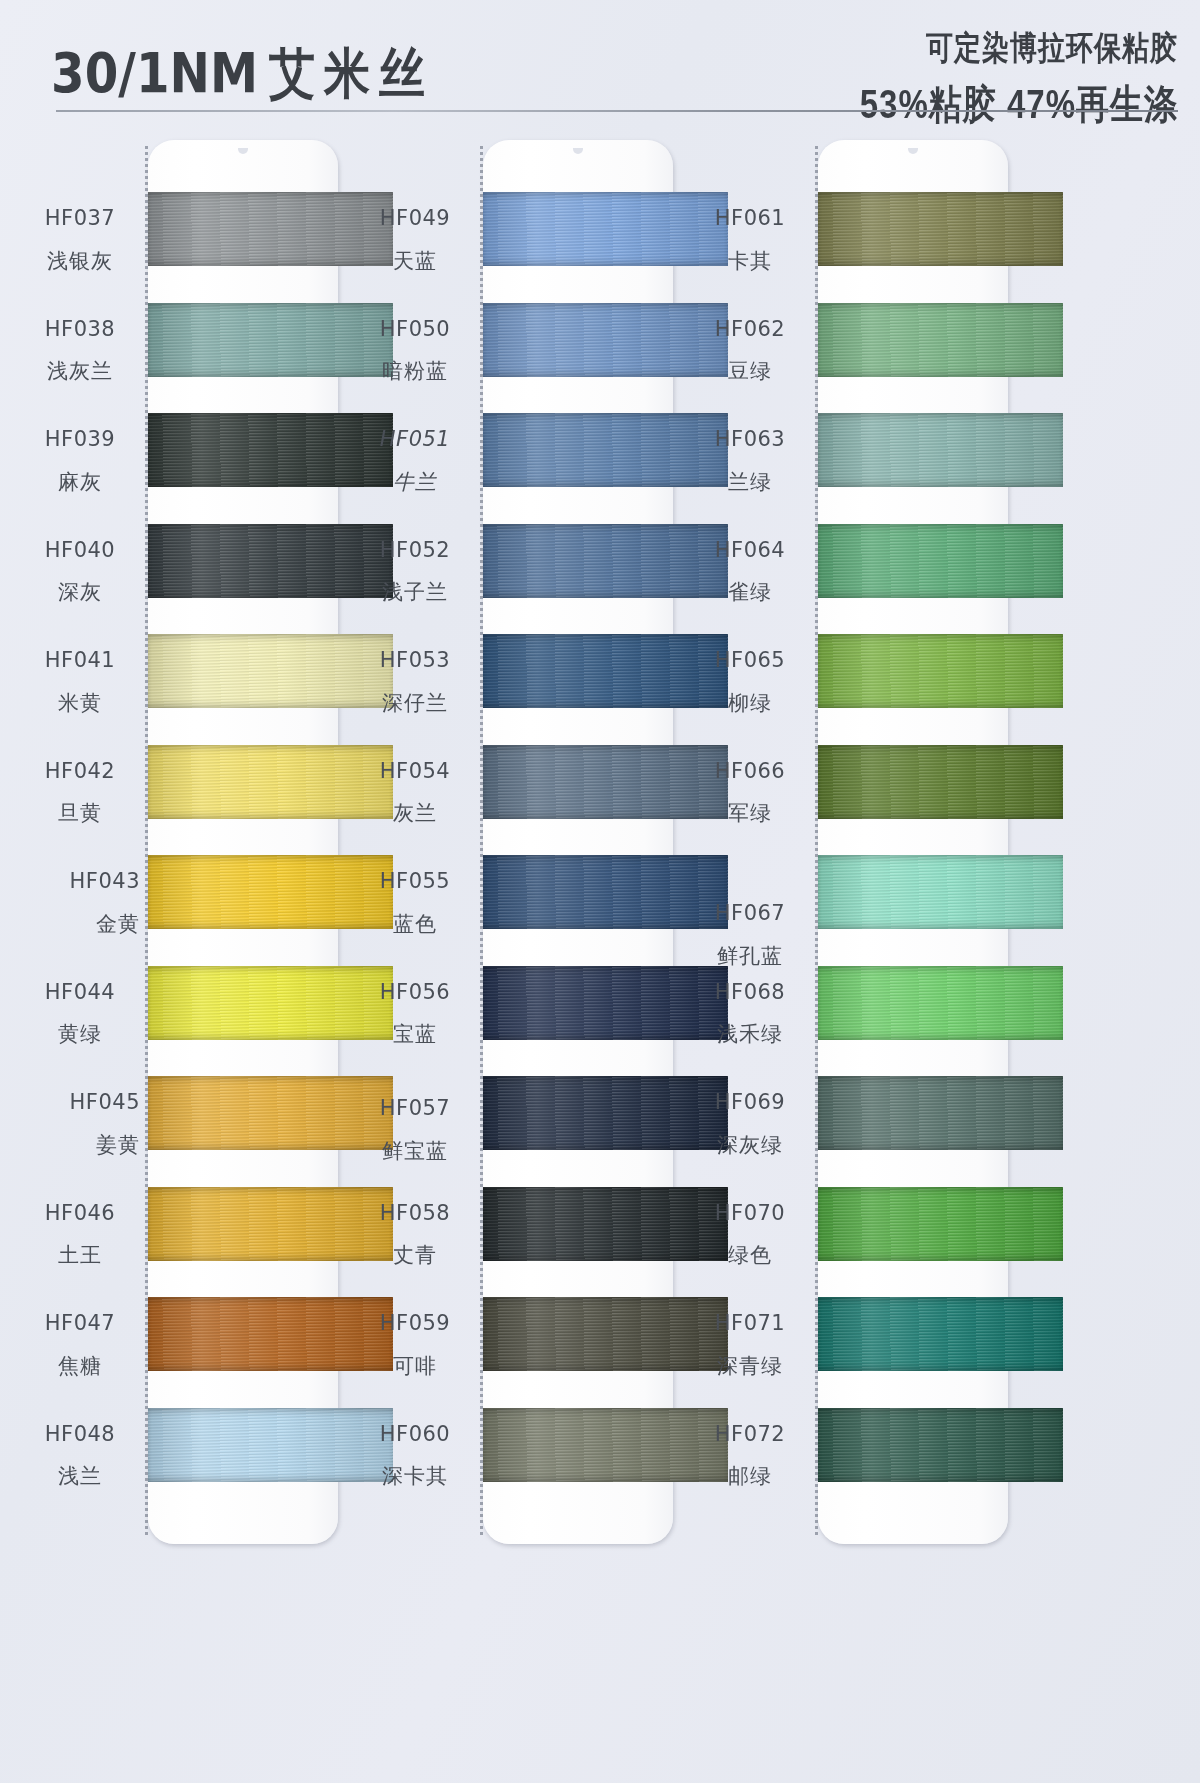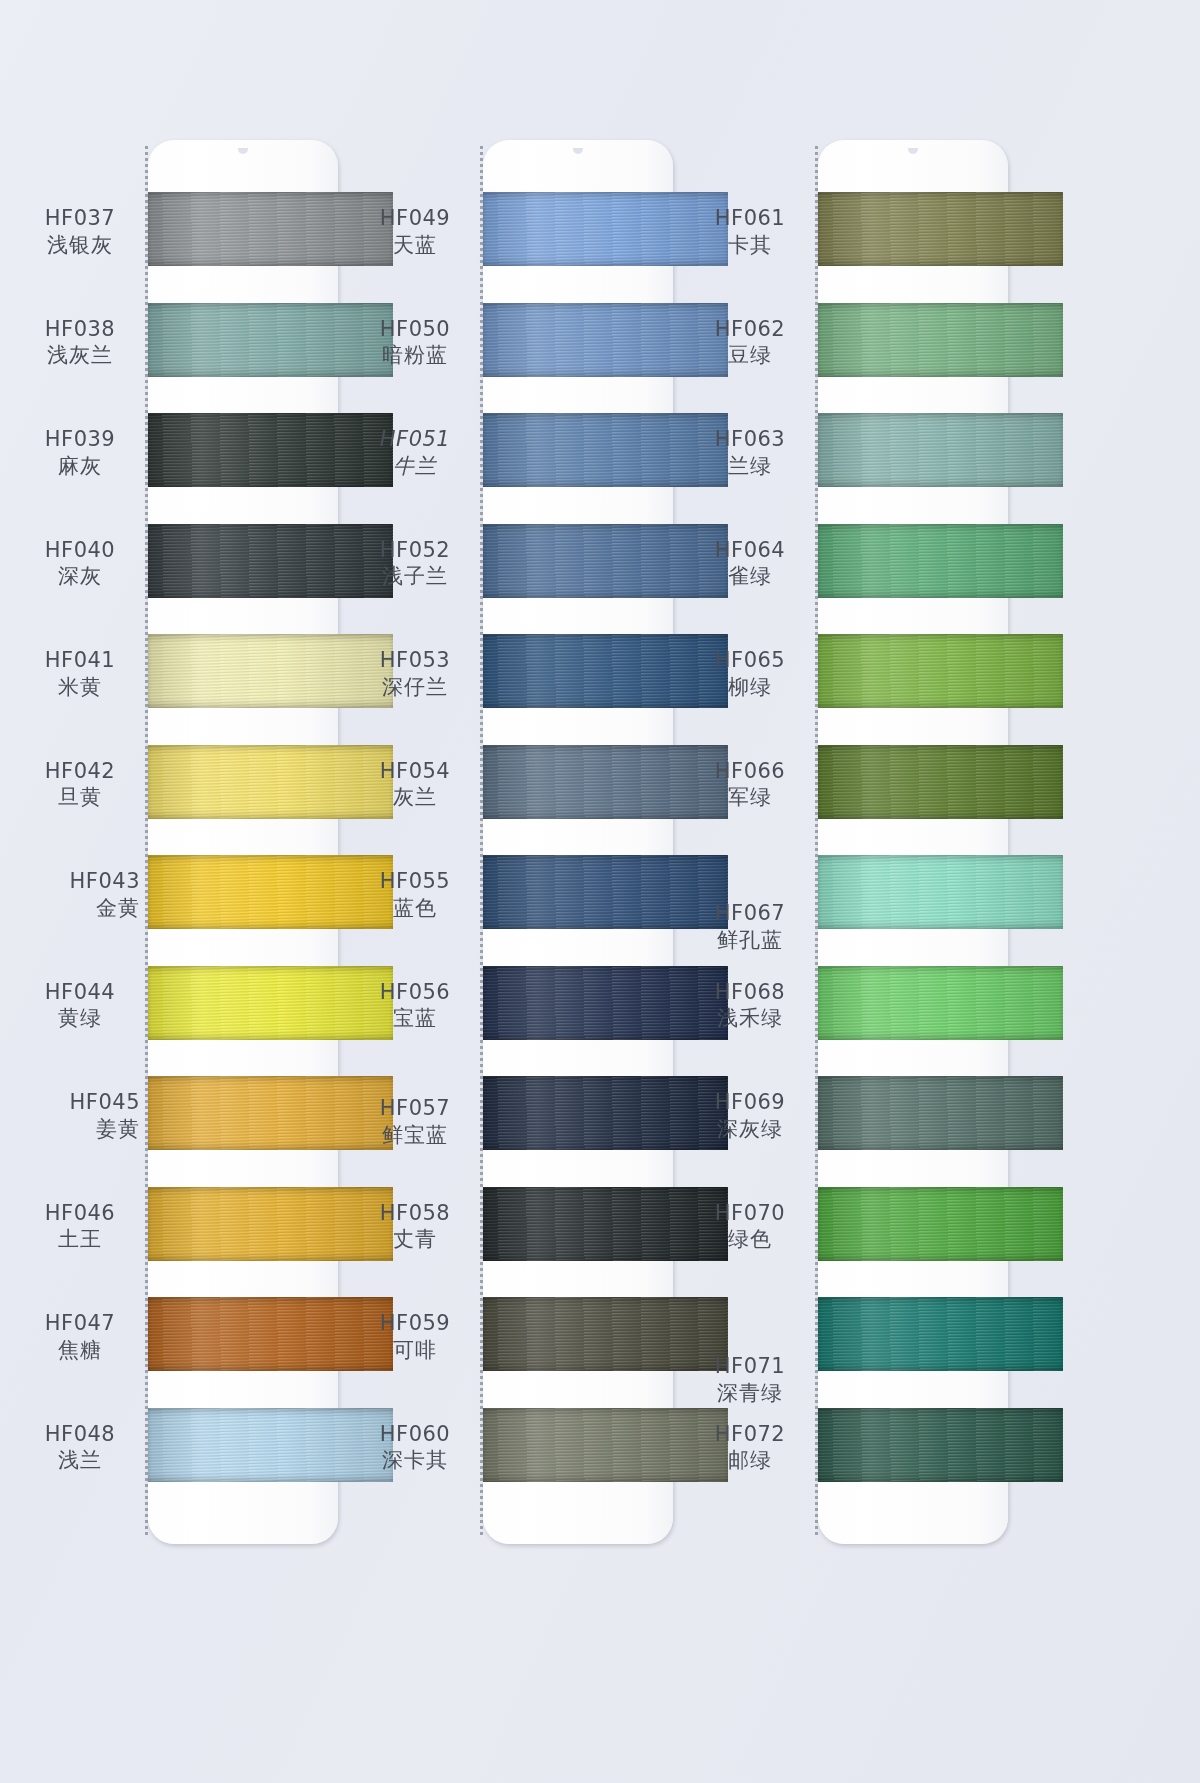--- a/index.html
+++ b/index.html
@@ -114,28 +114,38 @@
     left:0;width:120px;
     text-align:center;
     color:#4a4f57;
     line-height:1.22;
   }
   .label .code{
     font-size:21px;letter-spacing:.5px;white-space:nowrap;
     font-family:"DejaVu Sans",sans-serif;
   }
   .label .name{
-    font-size:21px;letter-spacing:1px;white-space:nowrap;margin-top:0;
+    font-size:21px;letter-spacing:1px;white-space:nowrap;margin-top:16px;
   }
 </style>
 </head>
 <body>
 
 <div class="page">
 
+  <div class="header">
+    <div class="title">
+      <span class="model">30/1NM</span><span class="cn">艾米丝</span>
+    </div>
+    <div class="spec">
+      <span class="line1">可定染博拉环保粘胶</span>
+      <span class="line2">53%粘胶 47%再生涤</span>
+    </div>
+    <div class="rule"></div>
+  </div>
 
   <div class="board">
     <div class="col col-1">
       <div class="strip">
           <span class="hanghole"></span>
         </div>
     <div class="swatch" style="top: 52px; left: 128px; background: rgb(142, 147, 150);">
           <div class="yarn"></div>
           <div class="sheen"></div>
         </div>
@@ -414,21 +424,21 @@
           <div class="sheen"></div>
         </div>
         <div class="label" style="top: 1060.5px;">
           <div class="code">HF070</div>
           <div class="name">绿色</div>
         </div>
         <div class="swatch" style="top: 1157px; left: 128px; background: rgb(23, 121, 111);">
           <div class="yarn"></div>
           <div class="sheen"></div>
         </div>
-        <div class="label" style="top: 1214px;">
+        <div class="label" style="top: 1171px;">
           <div class="code">HF071</div>
           <div class="name">深青绿</div>
         </div>
         <div class="swatch" style="top: 1267.5px; left: 128px; background: rgb(46, 91, 77);">
           <div class="yarn"></div>
           <div class="sheen"></div>
         </div>
         <div class="label" style="top: 1281.5px;">
           <div class="code">HF072</div>
           <div class="name">邮绿</div>

